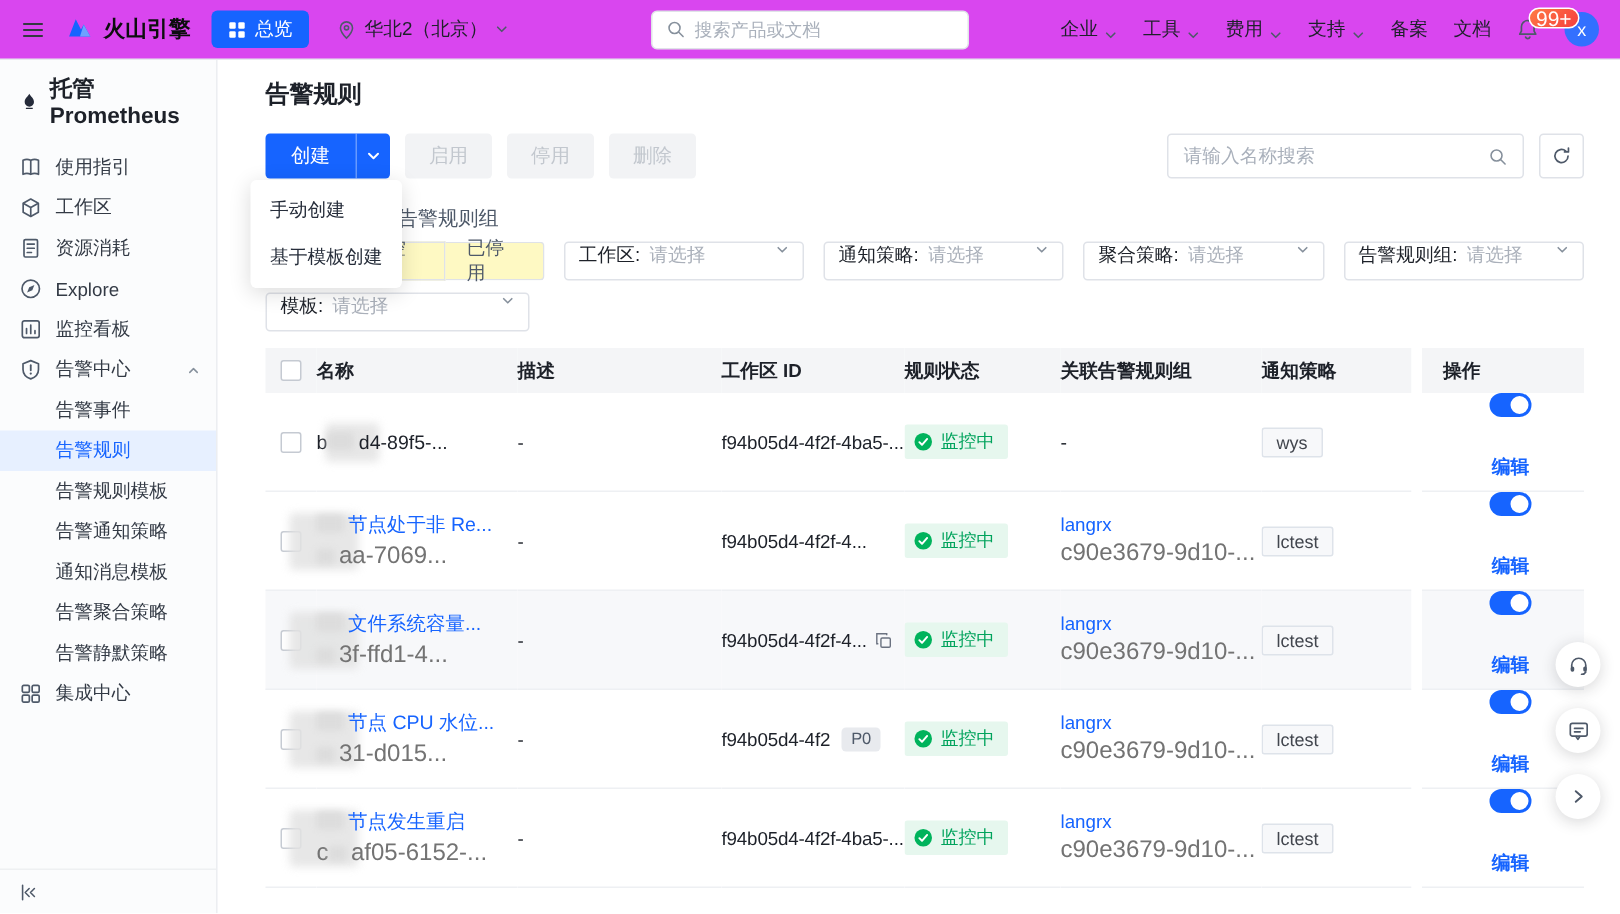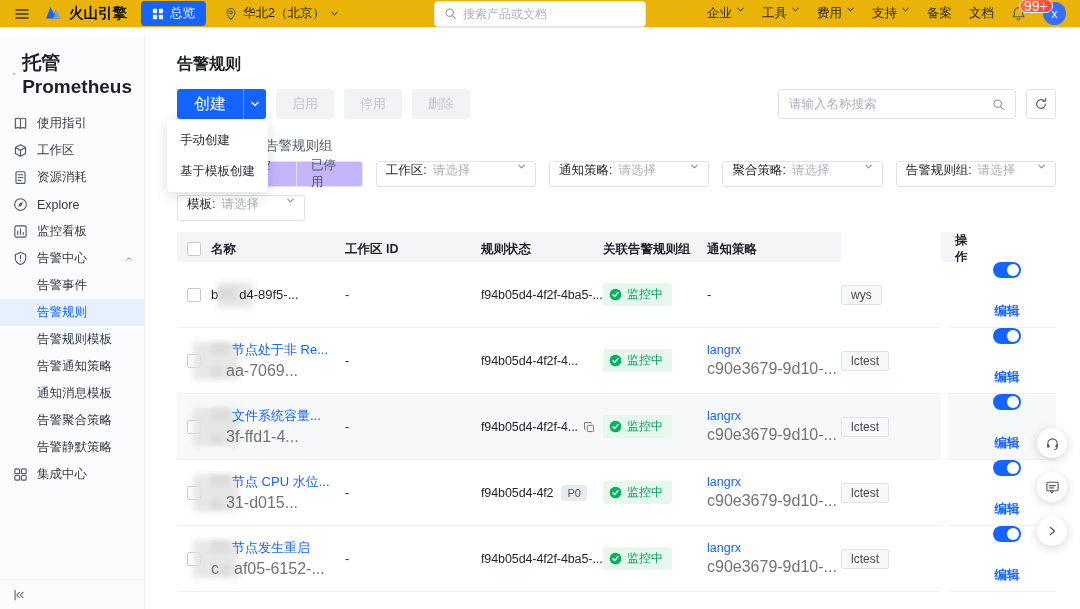--- a/index.html
+++ b/index.html
@@ -1,83 +1,83 @@
 <!DOCTYPE html>
 <html><head>
 <meta charset="utf-8">
 <style>
   * { margin:0; padding:0; box-sizing:border-box; }
   html,body { width:1080px; height:609px; overflow:hidden; }
   body { font-family:"Liberation Sans","DejaVu Sans",sans-serif; font-size:13px; color:#1d2129; background:#fff; }
   .app { position:relative; width:1080px; height:609px; overflow:hidden; background:#fff; }
 
   
-  .topbar { position:absolute; top:0; left:0; right:0; height:28px; background:#eab308;
+  .topbar { position:absolute; top:0; left:0; right:0; height:40px; background:#d946ef;
             border-bottom:1px solid #e7e9ee; display:flex; align-items:center; padding:0 14px; z-index:60; }
   .tb-burger { display:flex; align-items:center; margin-right:14px; cursor:pointer; }
   .tb-logo { display:flex; align-items:center; gap:5px; font-weight:700; font-size:14.5px; color:#0c0d0e; }
   .tb-overview { display:flex; align-items:center; gap:6px; background:#1664ff; color:#fff; height:25px;
                  padding:0 11px; border-radius:4px; margin-left:14px; font-size:12.5px; cursor:pointer; }
   .tb-region { display:flex; align-items:center; gap:5px; margin-left:18px; font-size:12.5px; cursor:pointer; }
   .tb-search { position:absolute; left:50%; transform:translateX(-50%); width:212px; height:26px;
                border:1px solid #e0e3e8; border-radius:4px; display:flex; align-items:center; gap:6px; padding:0 9px; background:#fff; }
   .tb-search input { border:0; outline:0; flex:1; font-size:12px; color:#1d2129; background:transparent; font-family:inherit; }
   .tb-search input::placeholder { color:#a9b0bb; }
   .tb-right { margin-left:auto; display:flex; align-items:center; gap:17px; font-size:12.5px; }
-  .tb-nav { display:flex; align-items:flex-start; gap:4px; cursor:pointer; color:#1d2129; }
+  .tb-nav { display:flex; align-items:flex-end; gap:4px; cursor:pointer; color:#1d2129; }
   .tb-bell { position:relative; display:flex; align-items:center; cursor:pointer; }
   .tb-badge { position:absolute; top:-7px; left:8px; background:linear-gradient(135deg,#ff7a45,#f53f3f); color:#fff;
               font-size:14px; line-height:12px; padding:0 4px; border-radius:7px; border:1px solid #fff; }
   .tb-avatar { width:23px; height:23px; border-radius:50%; background:#3370ff; color:#fff; display:flex;
                align-items:center; justify-content:center; font-size:12px; cursor:pointer; }
 
   
   .sidebar { position:absolute; top:36px; left:0; bottom:0; width:145px; background:#fbfcfd; border-right:1px solid #eceef1; z-index:40; }
-  .sb-product { display:flex; align-items:center; gap:7px; padding:14px 12px 12px 13px; font-weight:700; font-size:19px; color:#1d2129; }
+  .sb-product { display:flex; align-items:center; gap:7px; padding:14px 12px 12px 13px; font-weight:700; font-size:15px; color:#1d2129; }
   .sb-item { height:27px; display:flex; align-items:center; gap:9px; padding:0 10px 0 13px; font-size:12.5px; color:#333a45; cursor:pointer; }
   .sb-item svg { flex:none; color:#4e5969; }
   .sb-sub { padding-left:37px; }
   .sb-sub.active { background:#e7f0ff; color:#1664ff; }
   .sb-chev { margin-left:auto; }
   .sb-footer { position:absolute; bottom:0; left:0; right:0; height:30px; border-top:1px solid #eef0f2;
                display:flex; align-items:center; padding:0 12px; }
 
   
   .main { position:absolute; top:36px; left:145px; right:0; bottom:0; background:#fff; padding:18px 24px 0 32px; overflow:hidden; }
   .page-title { font-size:16px; font-weight:700; color:#1d2129; line-height:19px; }
 
   .toolbar { margin-top:16px; display:flex; align-items:center; gap:10px; }
   .btn-create { display:flex; align-items:stretch; height:30px; background:#1664ff; color:#fff; border-radius:3px; overflow:hidden; cursor:pointer; }
-  .btn-create .cmain { display:flex; align-items:center; padding:0 17px; font-size:16px; }
+  .btn-create .cmain { display:flex; align-items:center; padding:0 17px; font-size:13px; }
   .btn-create .csplit { width:23px; display:flex; align-items:center; justify-content:center; border-left:1px solid rgba(255,255,255,.35); }
   .btn-dis { height:30px; padding:0 16px; background:#f2f3f5; color:#c2c7ce; border:0; border-radius:3px; font-size:13px; font-family:inherit; }
   .tb-spacer { flex:1; }
   .search2 { width:238px; height:30px; border:1px solid #dfe2e8; border-radius:3px; display:flex; align-items:center; padding:0 10px; gap:6px; background:#fff; }
   .search2 input { border:0; outline:0; flex:1; font-size:12.5px; color:#1d2129; font-family:Liberation Sans, sans-serif; }
   .search2 input::placeholder { color:#a9b0bb; }
   .btn-refresh { width:30px; height:30px; border:1px solid #dfe2e8; border-radius:3px; background:#fff; display:flex; align-items:center; justify-content:center; cursor:pointer; }
 
   .tabs { margin-top:12px; height:30px; display:flex; align-items:center; gap:34px; font-size:13.5px; }
   .tab { color:#4e5969; cursor:pointer; }
   .tab.active { color:#1664ff; font-weight:600; }
 
   .filters { display:flex; align-items:center; gap:13px; }
   .seg { display:flex; }
-  .seg-item { height:26px; display:flex; align-items:center; padding:0 14px; border:1px solid #dfe2e8; background:#c4b5fd;
+  .seg-item { height:26px; display:flex; align-items:center; padding:0 14px; border:1px solid #dfe2e8; background:#fef9c3;
               color:#4e5969; font-size:12.5px; cursor:pointer; }
   .seg-item + .seg-item { border-left:0; }
   .seg-item:first-child { border-radius:3px 0 0 3px; }
   .seg-item:last-child { border-radius:0 3px 3px 0; }
   .seg-item.active { background:#1664ff; border-color:#1664ff; color:#fff; }
   .fselect { width:162px; height:26px; border:1px solid #dfe2e8; border-radius:3px; background:#fff;
              display:flex; align-items:flex-start; gap:6px; padding:0 9px; font-size:12.5px; cursor:pointer; }
   .fselect .lab { color:#1d2129; white-space:nowrap; }
   .fselect .ph { color:#aab0ba; flex:1; white-space:nowrap; overflow:hidden; }
   .filters2 { margin-top:8px; display:flex; }
-  .fselect.small { width:128px; }
+  .fselect.small { width:176px; }
 
   
   .dropdown { position:absolute; left:22px; top:84px; min-width:84px; background:#fff; border-radius:4px;
               box-shadow:0 3px 14px rgba(0,0,0,.14); padding:5px 0; z-index:30; }
   .dd-item { padding:7px 13px; font-size:12.5px; color:#272e3b; white-space:nowrap; cursor:pointer; }
 
   
   .table { margin-top:11px; }
   .thead, .trow { display:grid; grid-template-columns:34px 134px 136px 122px 104px 134px 100px 7px 108px; }
   .thead { height:30px; font-size:12.5px; color:#1d2129; font-weight:600; }
@@ -382,20 +382,21 @@
           </svg>
       </div>
     </div>
 
     <div class="table">
       <div class="thead">
         <div class="c cbc">
             <span class="cb"></span>
           </div>
         <div class="c">名称</div>
+        <div class="c">描述</div>
         <div class="c">工作区 ID</div>
         <div class="c">规则状态</div>
         <div class="c">关联告警规则组</div>
         <div class="c">通知策略</div>
         <div class="c gapc"></div>
         <div class="c" style="padding-left:14px">操作</div>
       </div>
 
       <div class="trow">
         <div class="c cbc">

